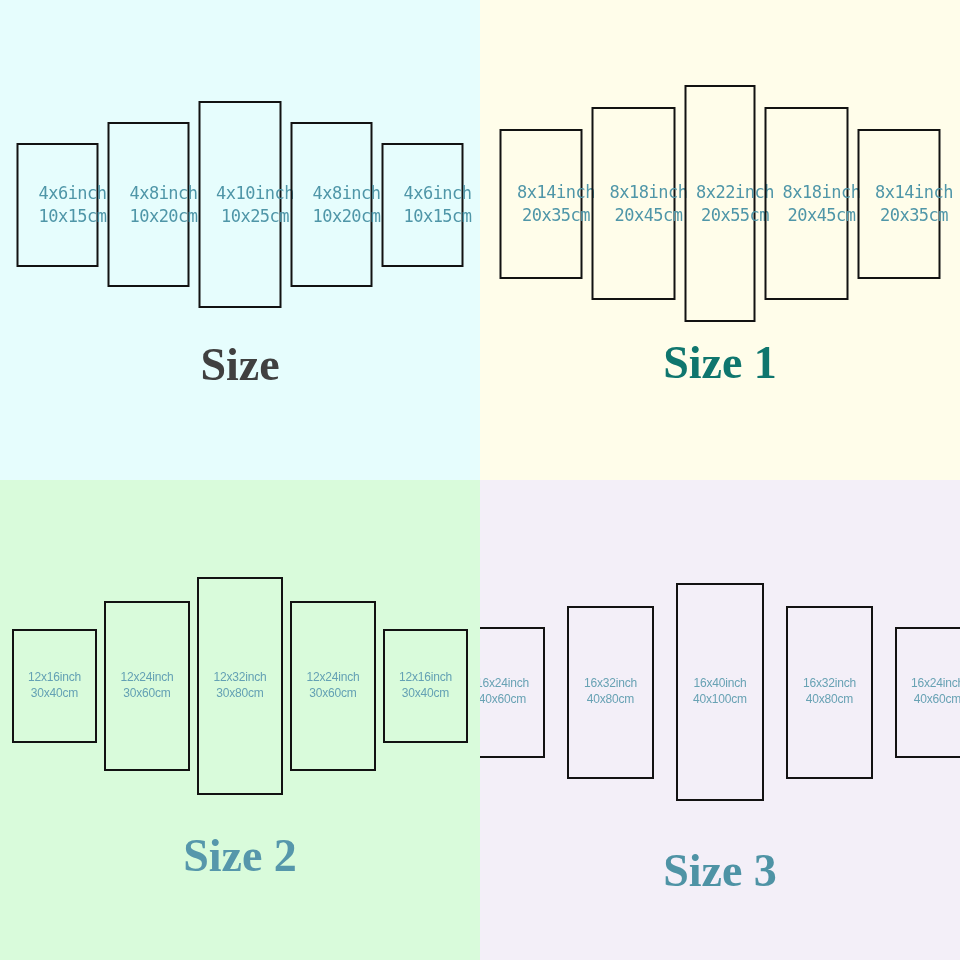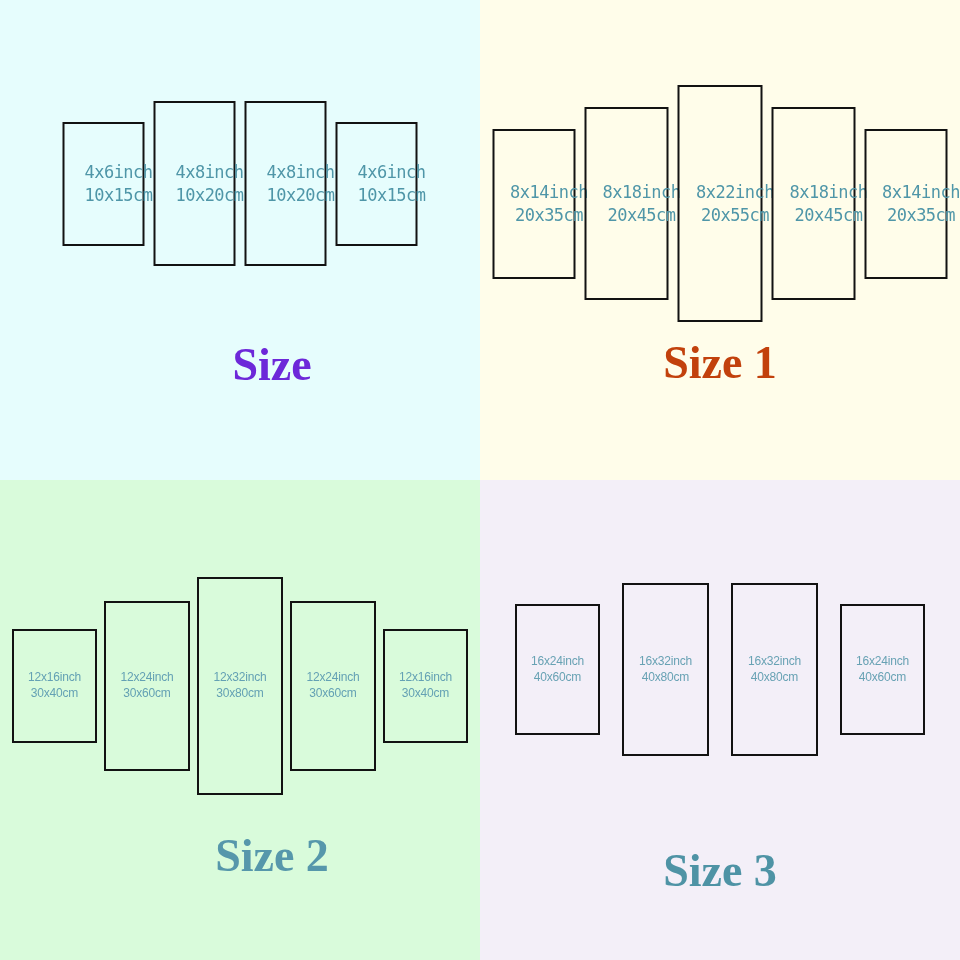--- a/index.html
+++ b/index.html
@@ -75,56 +75,60 @@
   <section class="quadrant q-top" style="background: rgb(230, 253, 253); color: rgb(79, 150, 168);">
     <div class="panels-row" style="top:101px; gap:9px">
       <div class="panel" style="width:82px;height:124px">
         <span>4x6inch</span>
         <span>10x15cm</span>
       </div>
       <div class="panel" style="width:82px;height:165px">
         <span>4x8inch</span>
         <span>10x20cm</span>
       </div>
+      <div class="panel" style="width:83px;height:207px">
+        <span>4x10inch</span>
+        <span>10x25cm</span>
+      </div>
       <div class="panel" style="width:82px;height:165px">
         <span>4x8inch</span>
         <span>10x20cm</span>
       </div>
       <div class="panel" style="width:82px;height:124px">
         <span>4x6inch</span>
         <span>10x15cm</span>
       </div>
     </div>
-    <h2 class="quadrant-title" style="top: 342px; color: #6d28d9; padding-left: 32px;">Size</h2>
+    <h2 class="quadrant-title" style="top: 342px; color: #404040;">Size</h2>
   </section>
 
   <section class="quadrant q-top" style="background: rgb(255, 253, 234); color: rgb(79, 150, 168);">
     <div class="panels-row" style="top:85px; gap:9px">
       <div class="panel" style="width:83px;height:150px">
         <span>8x14inch</span>
         <span>20x35cm</span>
       </div>
       <div class="panel" style="width:84px;height:193px">
         <span>8x18inch</span>
         <span>20x45cm</span>
       </div>
-      <div class="panel" style="width:85px;height:237px">
+      <div class="panel" style="width:71px;height:237px">
         <span>8x22inch</span>
         <span>20x55cm</span>
       </div>
       <div class="panel" style="width:84px;height:193px">
         <span>8x18inch</span>
         <span>20x45cm</span>
       </div>
       <div class="panel" style="width:83px;height:150px">
         <span>8x14inch</span>
         <span>20x35cm</span>
       </div>
     </div>
-    <h2 class="quadrant-title" style="top: 340px; color: #c2410c;">Size 1</h2>
+    <h2 class="quadrant-title" style="top: 340px; color: #0f766e;">Size 1</h2>
   </section>
 
   <section class="quadrant q-bottom" style="background: rgb(217, 251, 219); color: rgb(100, 161, 180);">
     <div class="panels-row" style="top:97px; gap:7px">
       <div class="panel" style="width:85px;height:114px">
         <span>12x16inch</span>
         <span>30x40cm</span>
       </div>
       <div class="panel" style="width:86px;height:170px">
         <span>12x24inch</span>
@@ -136,32 +140,36 @@
       </div>
       <div class="panel" style="width:86px;height:170px">
         <span>12x24inch</span>
         <span>30x60cm</span>
       </div>
       <div class="panel" style="width:85px;height:114px">
         <span>12x16inch</span>
         <span>30x40cm</span>
       </div>
     </div>
-    <h2 class="quadrant-title" style="top: 353px; color: rgb(86, 151, 171); padding-left: 32px;">Size 2</h2>
+    <h2 class="quadrant-title" style="top: 353px; color: rgb(86, 151, 171);">Size 2</h2>
   </section>
 
   <section class="quadrant q-bottom" style="background: rgb(243, 239, 248); color: rgb(104, 162, 180);">
     <div class="panels-row" style="top:103px; gap:22px">
       <div class="panel" style="width:85px;height:131px">
         <span>16x24inch</span>
         <span>40x60cm</span>
       </div>
       <div class="panel" style="width:87px;height:173px">
         <span>16x32inch</span>
         <span>40x80cm</span>
+      </div>
+      <div class="panel" style="width:88px;height:218px">
+        <span>16x40inch</span>
+        <span>40x100cm</span>
       </div>
       <div class="panel" style="width:87px;height:173px">
         <span>16x32inch</span>
         <span>40x80cm</span>
       </div>
       <div class="panel" style="width:85px;height:131px">
         <span>16x24inch</span>
         <span>40x60cm</span>
       </div>
     </div>

